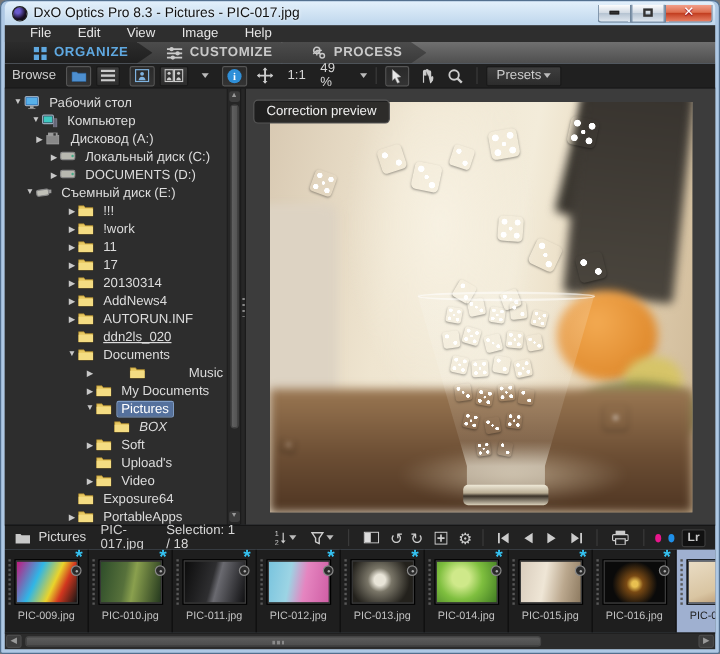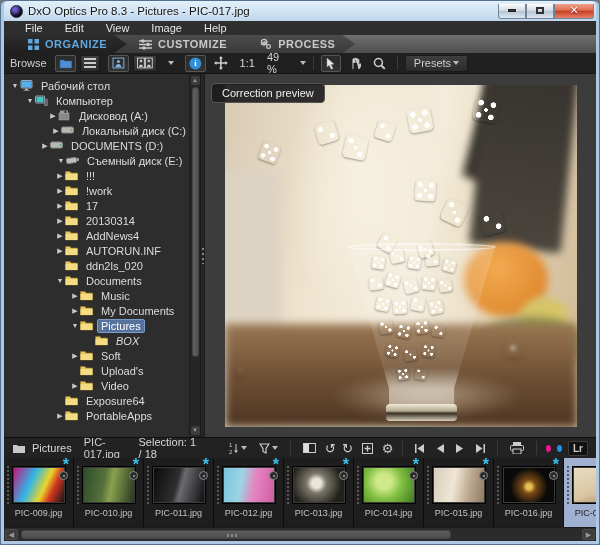--- a/index.html
+++ b/index.html
@@ -330,52 +330,52 @@
             <span class="expander">▼</span>
             <span class="t-icon">
               <svg width="13" height="11" viewBox="0 0 13 11">
                 <rect x="0.5" y="1" width="9" height="7" rx="1" fill="#345" stroke="#9ab"></rect>
                 <rect x="1.5" y="2" width="7" height="5" fill="#3fc8c0"></rect>
                 <rect x="9.5" y="4" width="3" height="7" fill="#667" stroke="#99a" stroke-width=".4"></rect>
               </svg>
             </span>
             <span class="t-label">Компьютер</span>
           </div>
-          <div class="tree-row" style="padding-left: 44px;">
+          <div class="tree-row" style="padding-left: 24px;">
             <span class="expander">▶</span>
             <span class="t-icon">
               <svg width="12" height="11" viewBox="0 0 12 11">
                 <rect x="1" y="3" width="10" height="7" fill="#888" stroke="#aaa" stroke-width=".5"></rect>
                 <rect x="2" y="0.5" width="8" height="3" fill="#999"></rect>
                 <rect x="6.5" y="1" width="2" height="2" fill="#333"></rect>
               </svg>
             </span>
             <span class="t-label">Дисковод (A:)</span>
           </div>
-          <div class="tree-row" style="padding-left: 36px; justify-content: flex-end;">
+          <div class="tree-row" style="padding-left: 36px;">
             <span class="expander">▶</span>
             <span class="t-icon">
               <svg width="13" height="10" viewBox="0 0 13 10">
                 <rect x="0.5" y="2" width="12" height="6" rx="1.5" fill="#b8b8b0" stroke="#888"></rect>
                 <circle cx="10.5" cy="5" r="1" fill="#4a8"></circle>
               </svg>
             </span>
             <span class="t-label">Локальный диск (C:)</span>
           </div>
           <div class="tree-row" style="padding-left: 36px;">
             <span class="expander">▶</span>
             <span class="t-icon">
               <svg width="13" height="10" viewBox="0 0 13 10">
                 <rect x="0.5" y="2" width="12" height="6" rx="1.5" fill="#b8b8b0" stroke="#888"></rect>
                 <circle cx="10.5" cy="5" r="1" fill="#4a8"></circle>
               </svg>
             </span>
             <span class="t-label">DOCUMENTS (D:)</span>
           </div>
-          <div class="tree-row" style="padding-left: 52px;">
+          <div class="tree-row" style="padding-left: 16px;">
             <span class="expander">▼</span>
             <span class="t-icon">
               <svg width="13" height="10" viewBox="0 0 13 10">
                 <rect x="0.5" y="3" width="10" height="5" rx="1.5" fill="#c0c0b8" stroke="#888" transform="rotate(-8 6 5)"></rect>
                 <rect x="10.5" y="3" width="2.5" height="3" fill="#999"></rect>
               </svg>
             </span>
             <span class="t-label">Съемный диск (E:)</span>
           </div>
           <div class="tree-row" style="padding-left: 51px;">
@@ -399,20 +399,30 @@
             <span class="t-label">!work</span>
           </div>
           <div class="tree-row" style="padding-left: 51px;">
             <span class="expander">▶</span>
             <span class="t-icon">
               <svg width="13" height="11" viewBox="0 0 13 11">
                 <path d="M0.5 1.5h4.5l1 1.5h6.5v7h-12z" fill="#e8c860" stroke="#9a7b28" stroke-width=".6"></path>
                 <path d="M0.5 4h12v6h-12z" fill="#f4dc82"></path>
               </svg>
             </span>
+            <span class="t-label">11</span>
+          </div>
+          <div class="tree-row" style="padding-left: 51px;">
+            <span class="expander">▶</span>
+            <span class="t-icon">
+              <svg width="13" height="11" viewBox="0 0 13 11">
+                <path d="M0.5 1.5h4.5l1 1.5h6.5v7h-12z" fill="#e8c860" stroke="#9a7b28" stroke-width=".6"></path>
+                <path d="M0.5 4h12v6h-12z" fill="#f4dc82"></path>
+              </svg>
+            </span>
             <span class="t-label">17</span>
           </div>
           <div class="tree-row" style="padding-left: 51px;">
             <span class="expander">▶</span>
             <span class="t-icon">
               <svg width="13" height="11" viewBox="0 0 13 11">
                 <path d="M0.5 1.5h4.5l1 1.5h6.5v7h-12z" fill="#e8c860" stroke="#9a7b28" stroke-width=".6"></path>
                 <path d="M0.5 4h12v6h-12z" fill="#f4dc82"></path>
               </svg>
             </span>
@@ -431,41 +441,41 @@
           <div class="tree-row" style="padding-left: 51px;">
             <span class="expander">▶</span>
             <span class="t-icon">
               <svg width="13" height="11" viewBox="0 0 13 11">
                 <path d="M0.5 1.5h4.5l1 1.5h6.5v7h-12z" fill="#e8c860" stroke="#9a7b28" stroke-width=".6"></path>
                 <path d="M0.5 4h12v6h-12z" fill="#f4dc82"></path>
               </svg>
             </span>
             <span class="t-label">AUTORUN.INF</span>
           </div>
-          <div class="tree-row" style="padding-left: 51px;">
+          <div class="tree-row" style="padding-left: 51px; text-decoration: underline;">
             <span class="expander"></span>
             <span class="t-icon">
               <svg width="13" height="11" viewBox="0 0 13 11">
                 <path d="M0.5 1.5h4.5l1 1.5h6.5v7h-12z" fill="#e8c860" stroke="#9a7b28" stroke-width=".6"></path>
                 <path d="M0.5 4h12v6h-12z" fill="#f4dc82"></path>
               </svg>
             </span>
             <span class="t-label">ddn2ls_020</span>
           </div>
           <div class="tree-row" style="padding-left: 51px;">
             <span class="expander">▼</span>
             <span class="t-icon">
               <svg width="13" height="11" viewBox="0 0 13 11">
                 <path d="M0.5 1.5h4.5l1 1.5h6.5v7h-12z" fill="#e8c860" stroke="#9a7b28" stroke-width=".6"></path>
                 <path d="M0.5 4h12v6h-12z" fill="#f4dc82"></path>
               </svg>
             </span>
             <span class="t-label">Documents</span>
           </div>
-          <div class="tree-row" style="padding-left: 66px;">
+          <div class="tree-row" style="padding-left: 66px; justify-content: space-between;">
             <span class="expander">▶</span>
             <span class="t-icon">
               <svg width="13" height="11" viewBox="0 0 13 11">
                 <path d="M0.5 1.5h4.5l1 1.5h6.5v7h-12z" fill="#e8c860" stroke="#9a7b28" stroke-width=".6"></path>
                 <path d="M0.5 4h12v6h-12z" fill="#f4dc82"></path>
               </svg>
             </span>
             <span class="t-label">Music</span>
           </div>
           <div class="tree-row" style="padding-left: 66px;">

